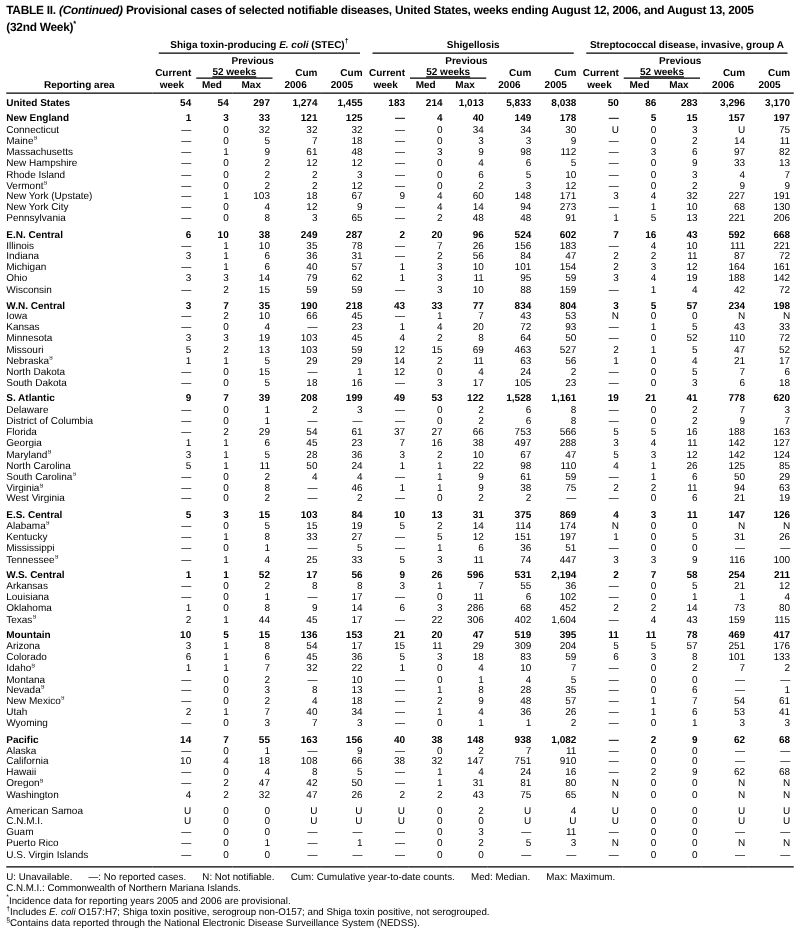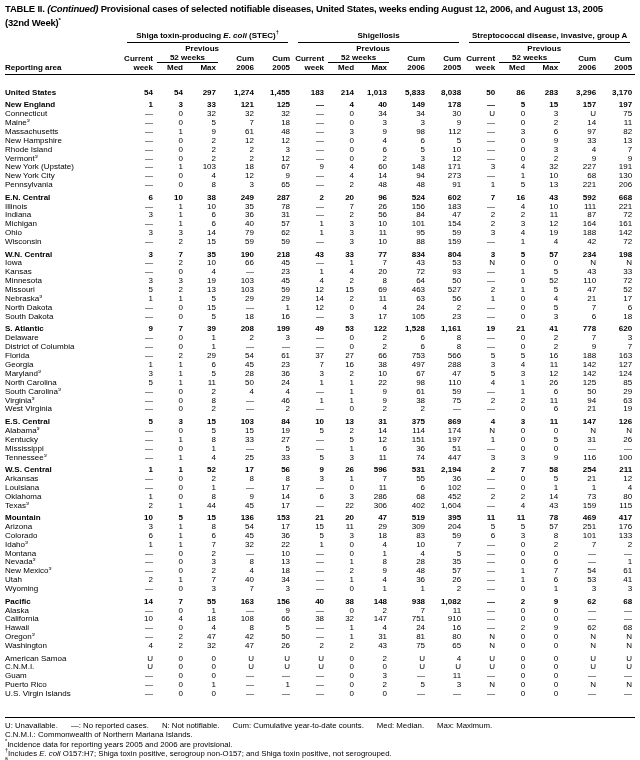--- a/index.html
+++ b/index.html
@@ -22,31 +22,31 @@
   th, td { padding: 0; font-size: 8px; }
   thead th { font-weight: bold; vertical-align: bottom; }
   th.group-head div.gh {
     border-bottom: 1px solid #000;
     margin: 0 5px; padding-bottom: 1.5px;
     text-align: center; white-space: nowrap; font-size: 8px;
   }
   th.prev { text-align: right; font-size: 8px; padding-top: 1px; }
   th.weeks52 div {
     border-bottom: 1px solid #000;
-    text-align: center; margin: 0 1px; padding-bottom: 0.5px;
+    text-align: center; margin: 0 1px; padding-bottom: 0.5px; text-decoration: underline;
   }
-  tr.hdr-last th { border-bottom: 1.5px solid #000; padding-bottom: 1.5px; }
+  tr.hdr-last th { border-bottom: 1.5px solid #000; padding-bottom: 1.5px; text-align: center; }
   th.num, td.num { text-align: right; padding-right: 3px; white-space: nowrap; }
   th.area-head { text-align: left; white-space: nowrap; }
   td.area { text-align: left; white-space: nowrap; overflow: hidden; }
   tbody td { line-height: 8.9px; }
-  tbody tr:first-child td { padding-top: 14px; }
+  tbody tr:first-child td { padding-top: 4px; }
   tr.section-start td { padding-top: 3.5px; }
   tr.bold-row td { font-weight: bold; }
-  tbody tr.last-row td { border-bottom: 1.5px solid #000; padding-bottom: 18px; }
+  tbody tr.last-row td { border-bottom: 1.5px solid #000; padding-bottom: 4px; }
   sup.mk { font-size: 5.5px; vertical-align: super; line-height: 0; }
   .footnotes { margin-top: 3px; font-size: 7.8px; line-height: 9.3px; }
   .footnotes .legend span { margin-right: 13px; }
   .footnotes sup { font-size: 5.5px; line-height: 0; }
   .fn { white-space: nowrap; }
 </style>
 </head>
 <body>
 
 <div class="page">

